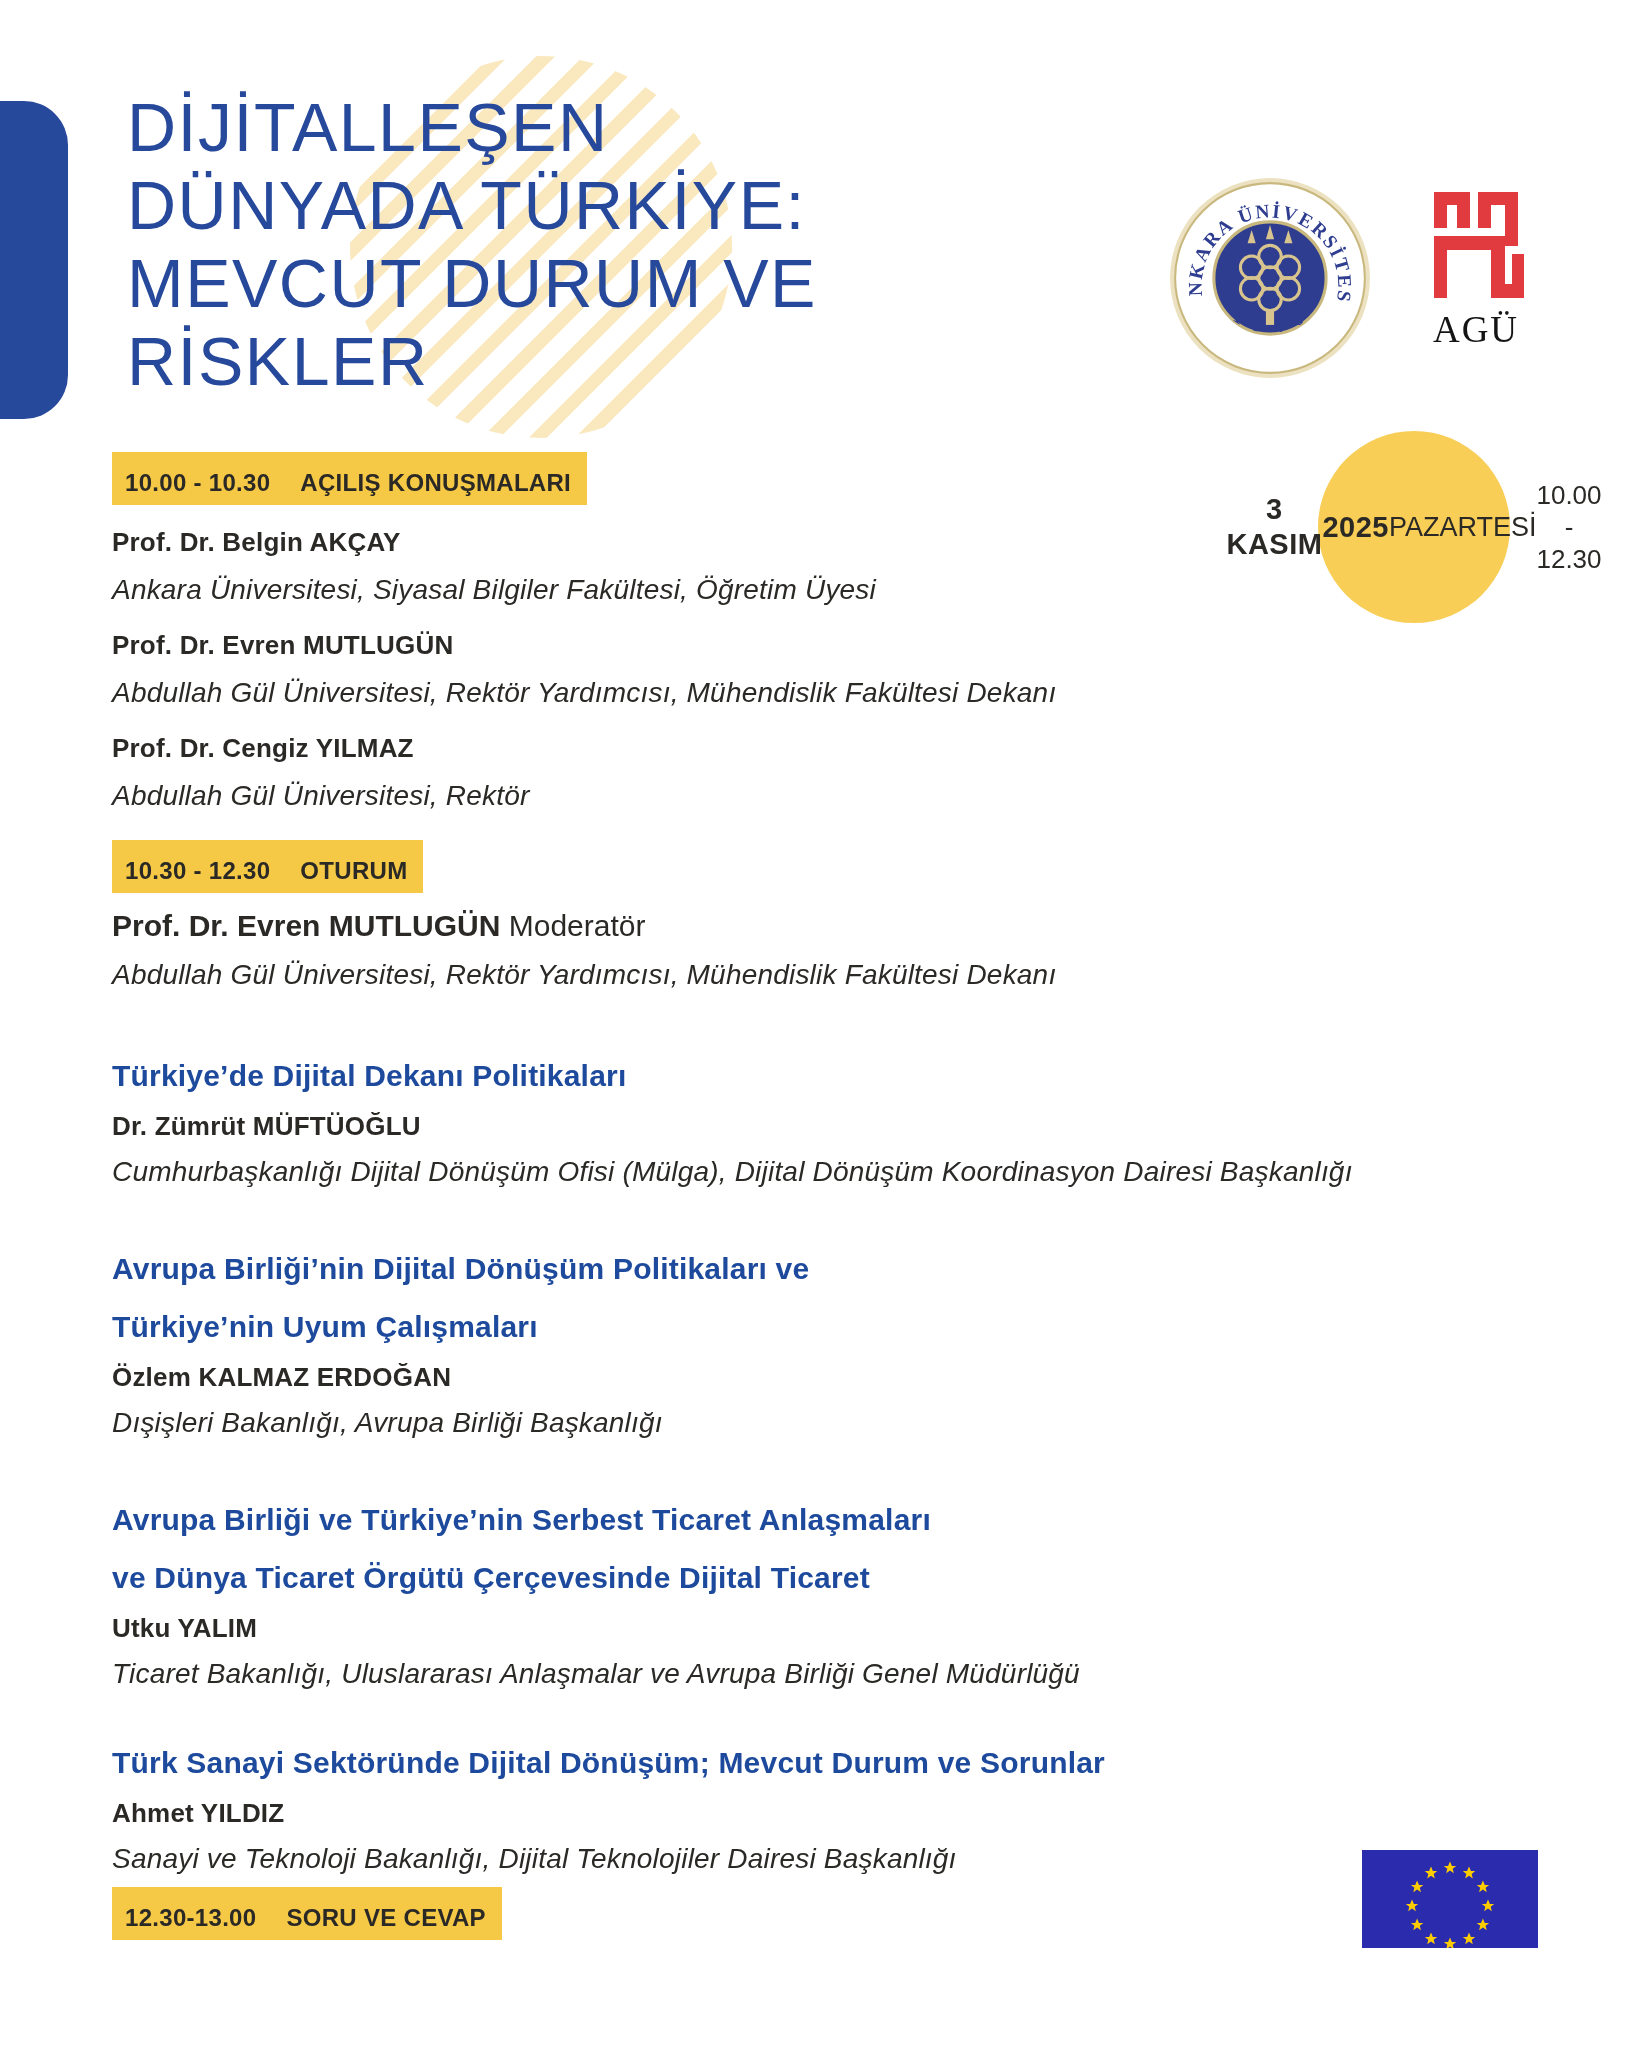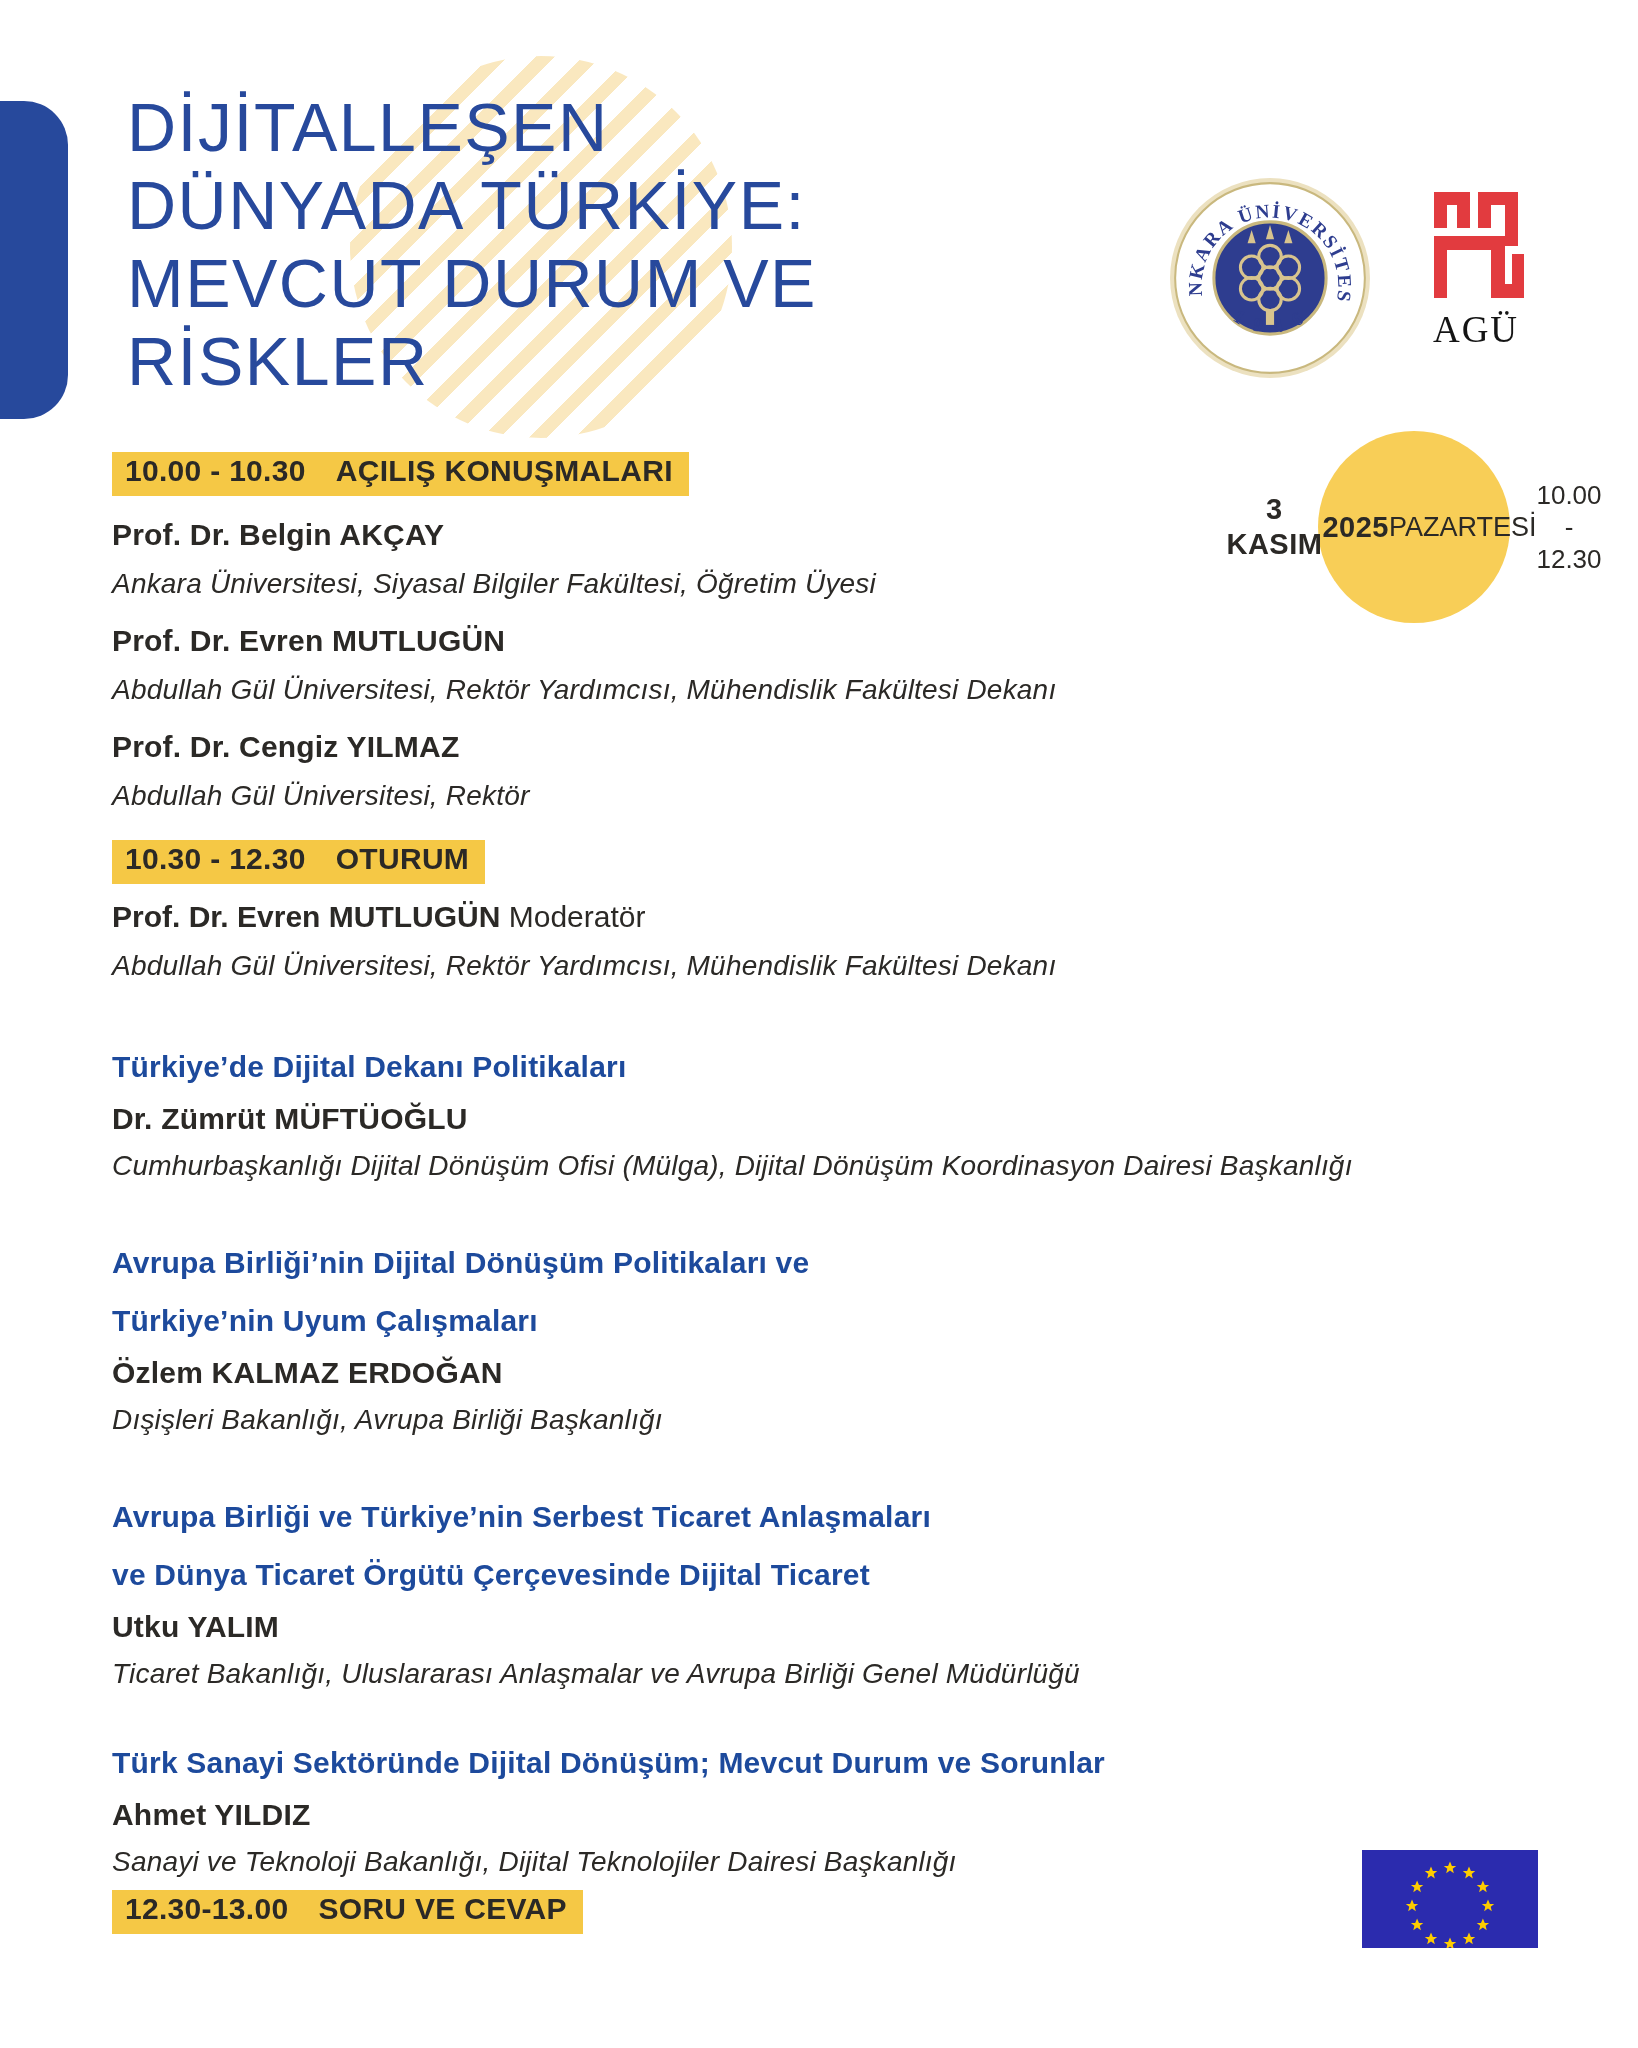--- a/index.html
+++ b/index.html
@@ -25,24 +25,24 @@
     color:#141414;margin-top:4px;font-weight:400;}
   
   .date-badge{position:absolute;left:1318px;top:431px;width:192px;height:192px;border-radius:50%;
     background:#f8ce57;display:flex;flex-direction:row;justify-content:center;align-items:center;
     text-align:center;color:#2b2926;}
   .db-day,.db-year{font-weight:700;font-size:29px;line-height:35px;letter-spacing:.5px;}
   .db-weekday{font-size:27px;line-height:33px;}
   .db-hours{font-size:26px;line-height:32px;}
   
   .program{position:absolute;left:112px;top:452px;width:1482px;z-index:2;}
-  .hl{display:inline-block;background:#f5c845;padding:2px 16px 8px 13px;
-    font-weight:700;font-size:30px;color:#2b2926;letter-spacing:.3px;}
+  .hl{display:inline-block;background:#f5c845;padding:17px 16px 8px 13px;
+    font-weight:700;font-size:24px;color:#2b2926;letter-spacing:.3px;}
   .hl .t{margin-right:30px;}
-  .speaker{font-size:30px;font-weight:700;margin-top:22px;letter-spacing:.2px;}
+  .speaker{font-size:26px;font-weight:700;margin-top:22px;letter-spacing:.2px;}
   .affil{font-size:28px;font-style:italic;margin-top:16px;letter-spacing:.2px;}
   .mt-sm{margin-top:24px;}
   .bar2-wrap{margin-top:28px;}
   .moderator{font-size:30px;font-weight:700;margin-top:16px;}
   .mod-role{font-weight:400;}
   .talk-title{color:#1d4a9c;font-weight:700;font-size:30px;line-height:58px;letter-spacing:.2px;}
   .talk .speaker{margin-top:6px;}
   .talk .affil{margin-top:14px;}
   .talk-1{margin-top:56px;}
   .talk-2{margin-top:52px;}

